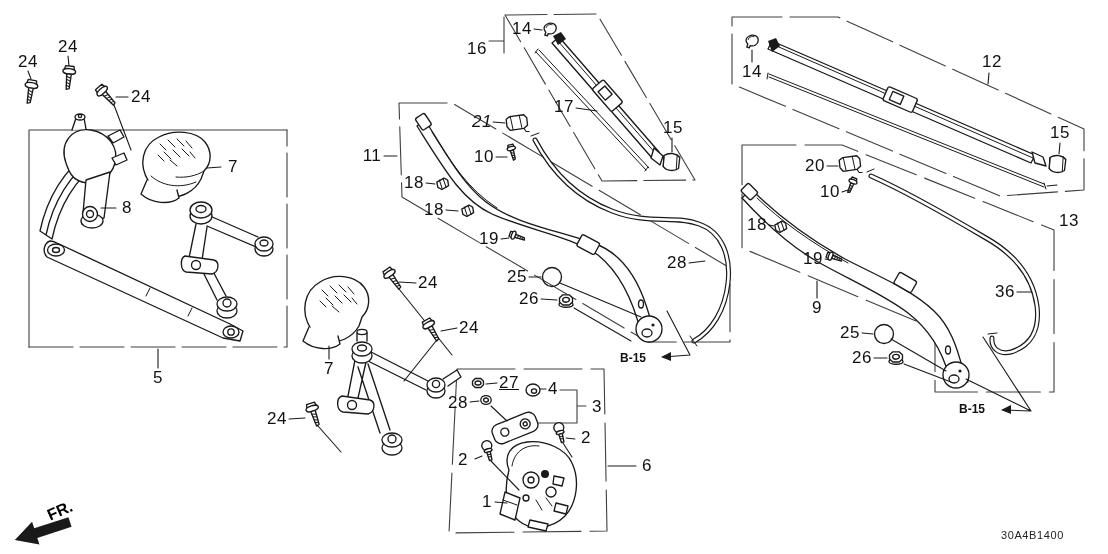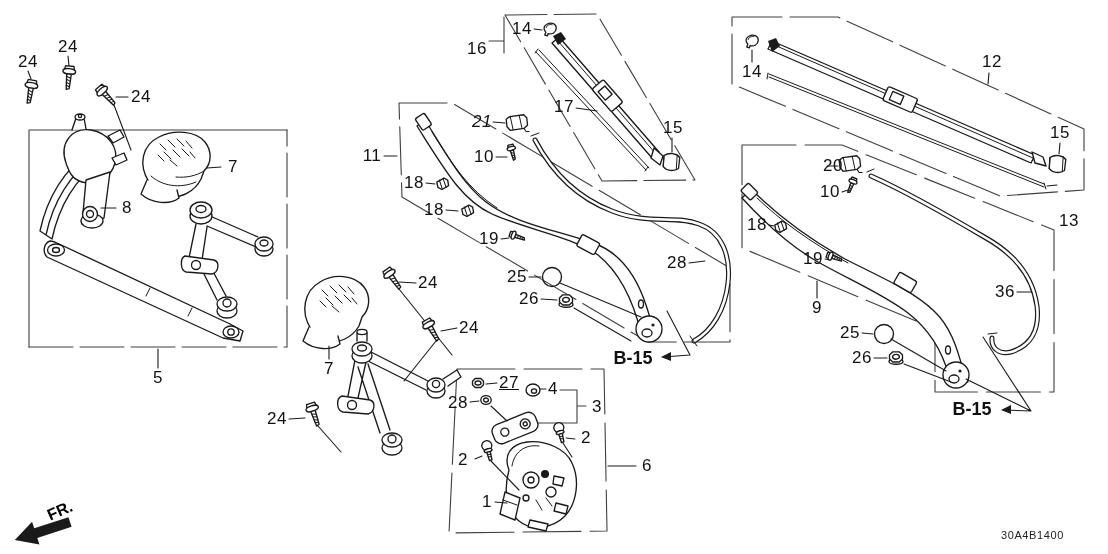--- a/index.html
+++ b/index.html
@@ -12,21 +12,21 @@
   #drawing .fw{ fill:#fff; }
   #drawing .box{ stroke:var(--box); stroke-width:1.1; fill:none; }
   #drawing .ldr{ stroke-width:1.1; fill:none; }
   #drawing .solid{ fill:var(--line); stroke:none; }
   #drawing .hose-o{ stroke-width:5; fill:none; }
   #drawing .hose-i{ stroke:#fff; stroke-width:2.6; fill:none; }
   #drawing .thin{ stroke-width:1; }
   #callout-layer{ position:absolute; left:0; top:0; width:100%; height:100%; pointer-events:none; }
   .callout{ position:absolute; transform:translate(-50%,-50%); font-size:17px; color:#111;
             letter-spacing:.5px; white-space:nowrap; pointer-events:auto; cursor:pointer; }
-  .callout.ref{ font-weight:bold; font-size:18px; letter-spacing:0; }
+  .callout.ref{ font-weight:bold; font-size:12px; letter-spacing:0; }
   .fr-label{ position:absolute; transform:translate(-50%,-50%) rotate(-24deg);
              font-weight:bold; font-size:16px; color:#000; }
   .code-label{ position:absolute; font-size:11px; color:#222; letter-spacing:.6px; }
 </style>
 </head>
 <body>
 
 <div id="stage">
 
   <svg id="drawing" width="1108" height="554" viewBox="0 0 1108 554">
@@ -325,21 +325,21 @@
       <div class="callout" style="left: 434px; top: 210px;">18</div>
       <div class="callout" style="left: 489px; top: 239px;">19</div>
       <div class="callout" style="left: 517px; top: 277px;">25</div>
       <div class="callout" style="left: 529px; top: 299px;">26</div>
       <div class="callout" style="left: 677px; top: 263px;">28</div>
       <div class="callout ref" style="left: 633px; top: 358px;">B-15</div>
       <div class="callout" style="left: 752px; top: 72px;">14</div>
       <div class="callout" style="left: 992px; top: 62px; text-align: right;">12</div>
       <div class="callout" style="left: 1060px; top: 133px;">15</div>
       <div class="callout" style="left: 1069px; top: 185px; margin-top: 36px;">13</div>
-      <div class="callout" style="left: 833px; top: 166px;">20</div>
+      <div class="callout" style="left: 815px; top: 166px;">20</div>
       <div class="callout" style="left: 830px; top: 192px;">10</div>
       <div class="callout" style="left: 757px; top: 225px;">18</div>
       <div class="callout" style="left: 813px; top: 259px;">19</div>
       <div class="callout" style="left: 817px; top: 308px;">9</div>
       <div class="callout" style="left: 1005px; top: 292px;">36</div>
       <div class="callout" style="left: 850px; top: 333px;">25</div>
       <div class="callout" style="left: 862px; top: 358px;">26</div>
       <div class="callout ref" style="left: 972px; top: 409px;">B-15</div>
     </div>
 

